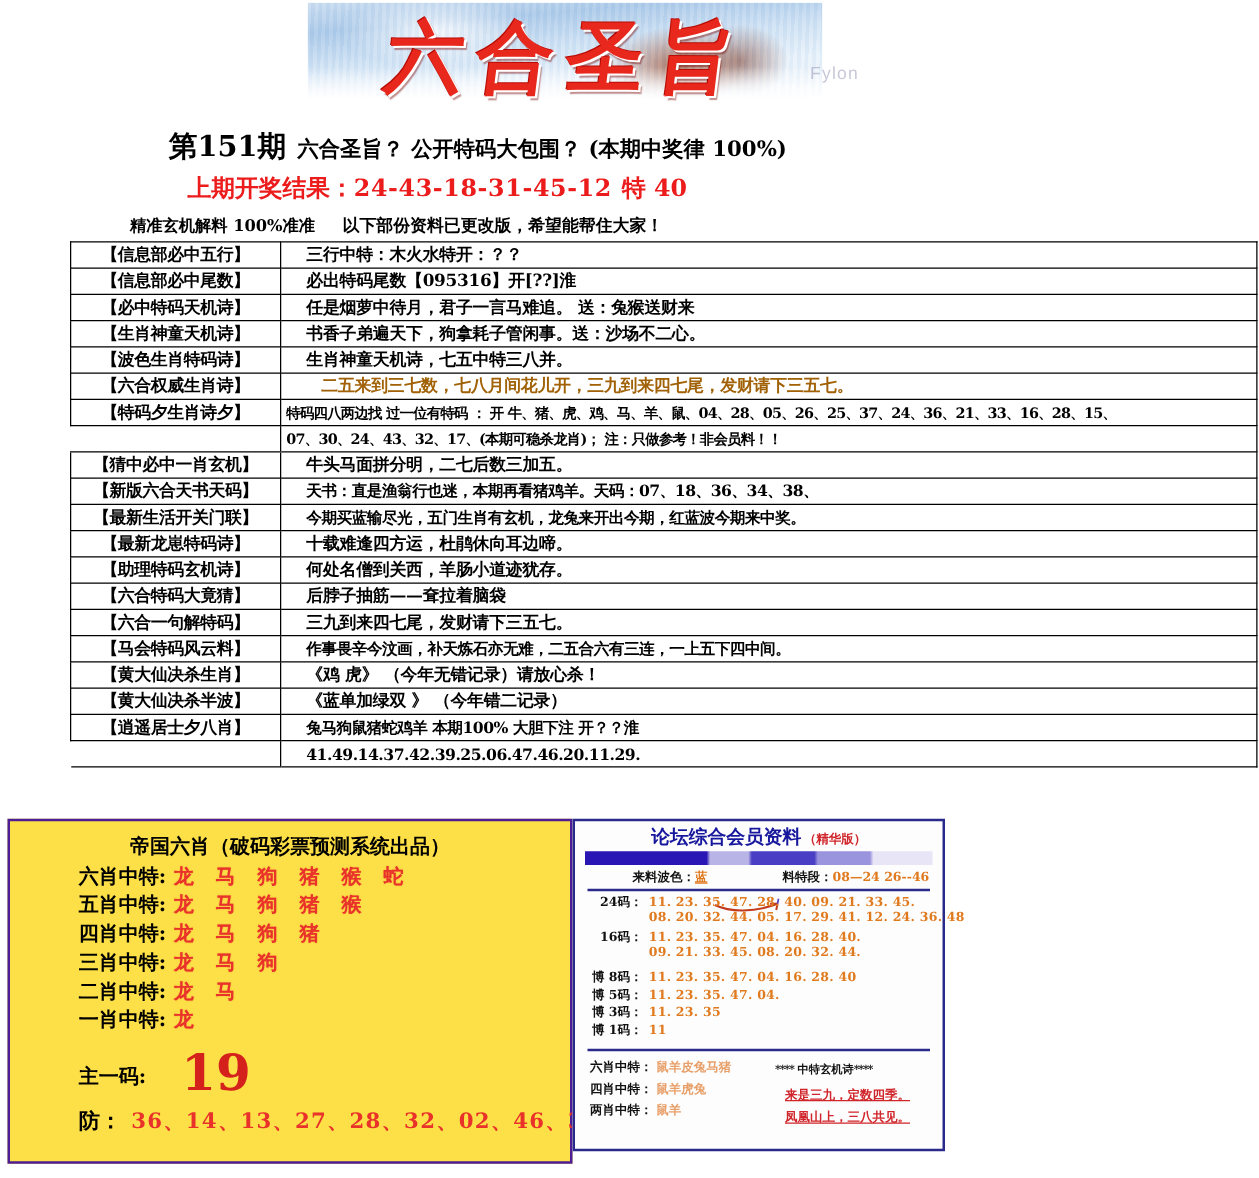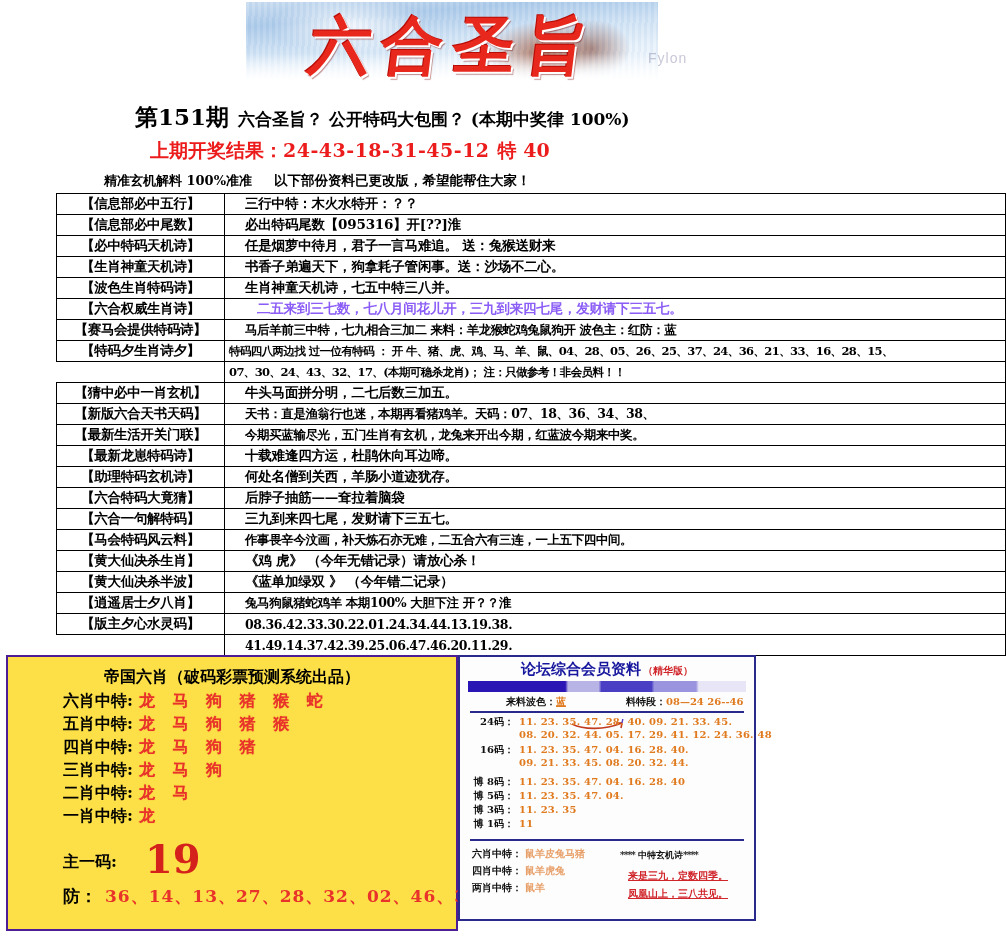--- a/index.html
+++ b/index.html
@@ -91,21 +91,21 @@
     width:163px;
     text-align:center;
     font-size:13.5px;font-weight:bold;color:#000;
     letter-spacing:-.3px;
   }
   #main-table td.val{
     padding-left:20px;
     font-size:13.5px;font-weight:bold;color:#000;
     letter-spacing:-.2px;
   }
-  #main-table td.val.red{color:#8b5cf6;padding-left:32px;}
+  #main-table td.val.red{color:#a16207;padding-left:32px;}
   #main-table td.val.small{font-size:11.5px;letter-spacing:-.6px;padding-left:4px;}
   #main-table td.val.tiny{font-size:12.5px;letter-spacing:-.4px;}
   #main-table td.noborder-top{border-top:none;}
   #main-table td.blank{border-left:none;border-right:none;border-top:none;}
   #main-table tr.cont td.lbl{border-top:none;}
 
   
   #bottom-wrap{
     position:absolute;left:6px;top:655px;width:996px;height:282px;
   }
@@ -231,24 +231,20 @@
       </tr>
       <tr>
         <td class="lbl">【波色生肖特码诗】</td>
         <td class="val">生肖神童天机诗，七五中特三八并。</td>
       </tr>
       <tr>
         <td class="lbl">【六合权威生肖诗】</td>
         <td class="val red">二五来到三七数，七八月间花儿开，三九到来四七尾，发财请下三五七。</td>
       </tr>
       <tr>
-        <td class="lbl">【赛马会提供特码诗】</td>
-        <td class="val tiny">马后羊前三中特，七九相合三加二 来料：羊龙猴蛇鸡兔鼠狗开 波色主：红防：蓝</td>
-      </tr>
-      <tr>
         <td class="lbl">【特码夕生肖诗夕】</td>
         <td class="val small">特码四八两边找  过一位有特码 ：  开 牛、猪、虎、鸡、马、羊、鼠、04、28、05、26、25、37、24、36、21、33、16、28、15、</td>
       </tr>
       <tr class="cont">
         <td class="lbl blank"></td>
         <td class="val small noborder-top">07、30、24、43、32、17、(本期可稳杀龙肖)；  注：只做参考！非会员料！！</td>
       </tr>
       <tr>
         <td class="lbl">【猜中必中一肖玄机】</td>
         <td class="val">牛头马面拼分明，二七后数三加五。</td>
@@ -285,24 +281,20 @@
         <td class="lbl">【黄大仙决杀生肖】</td>
         <td class="val">《鸡  虎》    （今年无错记录）请放心杀！</td>
       </tr>
       <tr>
         <td class="lbl">【黄大仙决杀半波】</td>
         <td class="val">《蓝单加绿双 》        （今年错二记录）</td>
       </tr>
       <tr>
         <td class="lbl">【逍遥居士夕八肖】</td>
         <td class="val tiny">兔马狗鼠猪蛇鸡羊 本期100% 大胆下注       开？？淮</td>
-      </tr>
-      <tr>
-        <td class="lbl">【版主夕心水灵码】</td>
-        <td class="val tiny">08.36.42.33.30.22.01.24.34.44.13.19.38.</td>
       </tr>
       <tr class="cont">
         <td class="lbl blank"></td>
         <td class="val tiny noborder-top">41.49.14.37.42.39.25.06.47.46.20.11.29.</td>
       </tr>
     </tbody>
 </table>
 
 <div id="bottom-wrap">
 

